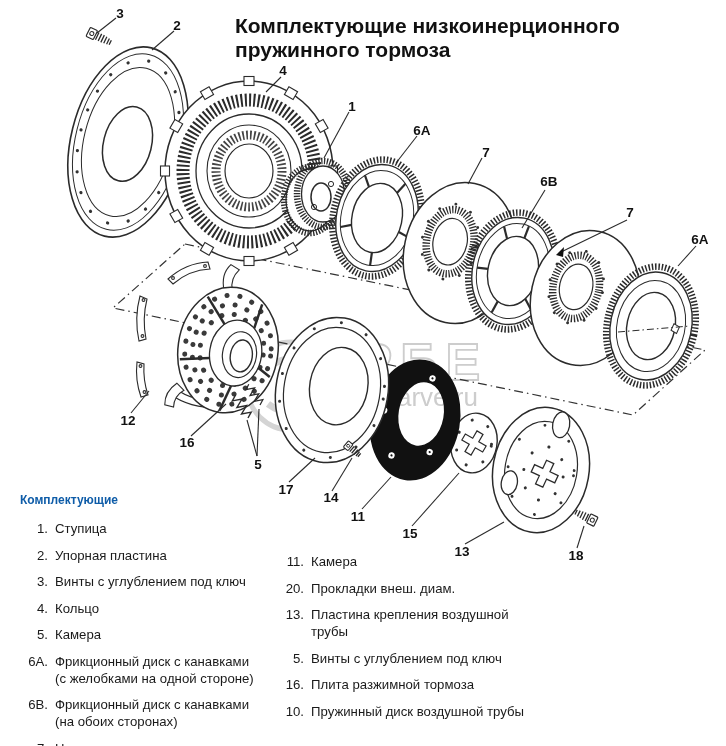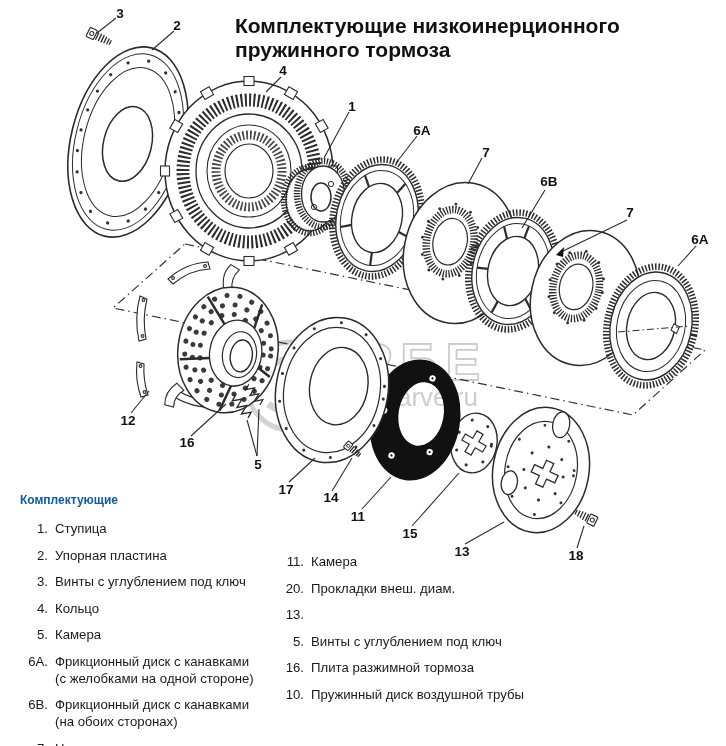--- a/index.html
+++ b/index.html
@@ -333,20 +333,22 @@
     <div class="row">
         <span class="num">11.</span>
         <span class="txt">Камера</span>
       </div>
     <div class="row">
         <span class="num">20.</span>
         <span class="txt">Прокладки внеш. диам.</span>
       </div>
     <div class="row">
         <span class="num">13.</span>
+        <span class="txt">Пластина крепления воздушной
+трубы</span>
       </div>
     <div class="row">
         <span class="num">5.</span>
         <span class="txt">Винты с углублением под ключ</span>
       </div>
     <div class="row">
         <span class="num">16.</span>
         <span class="txt">Плита разжимной тормоза</span>
       </div>
     <div class="row">

